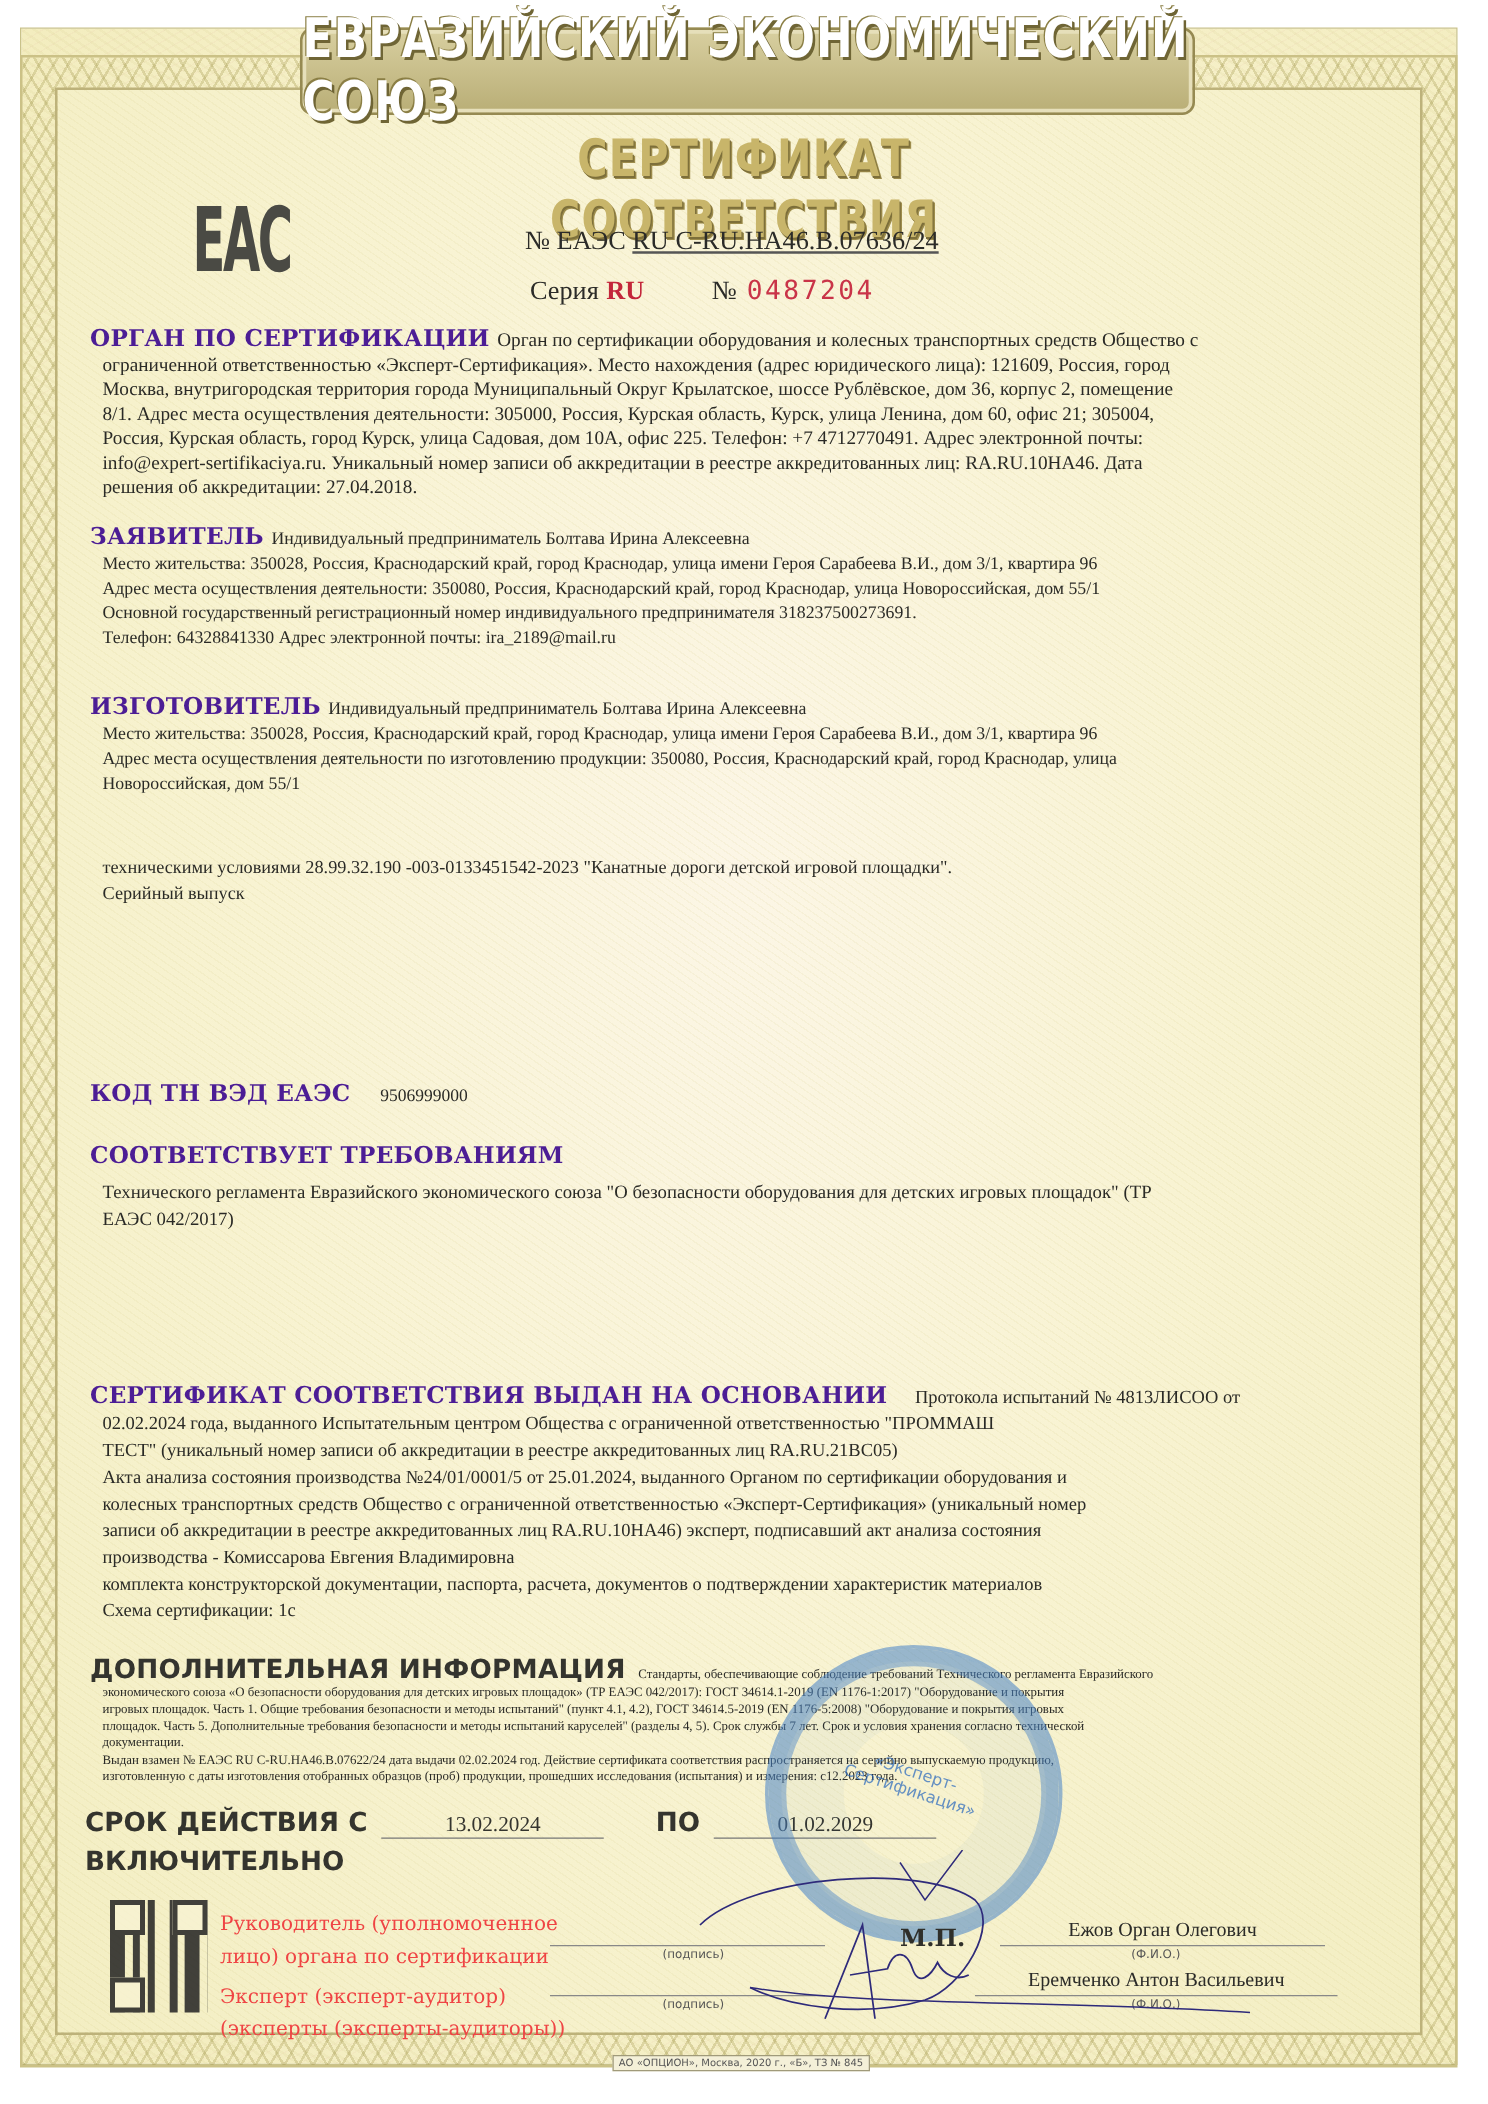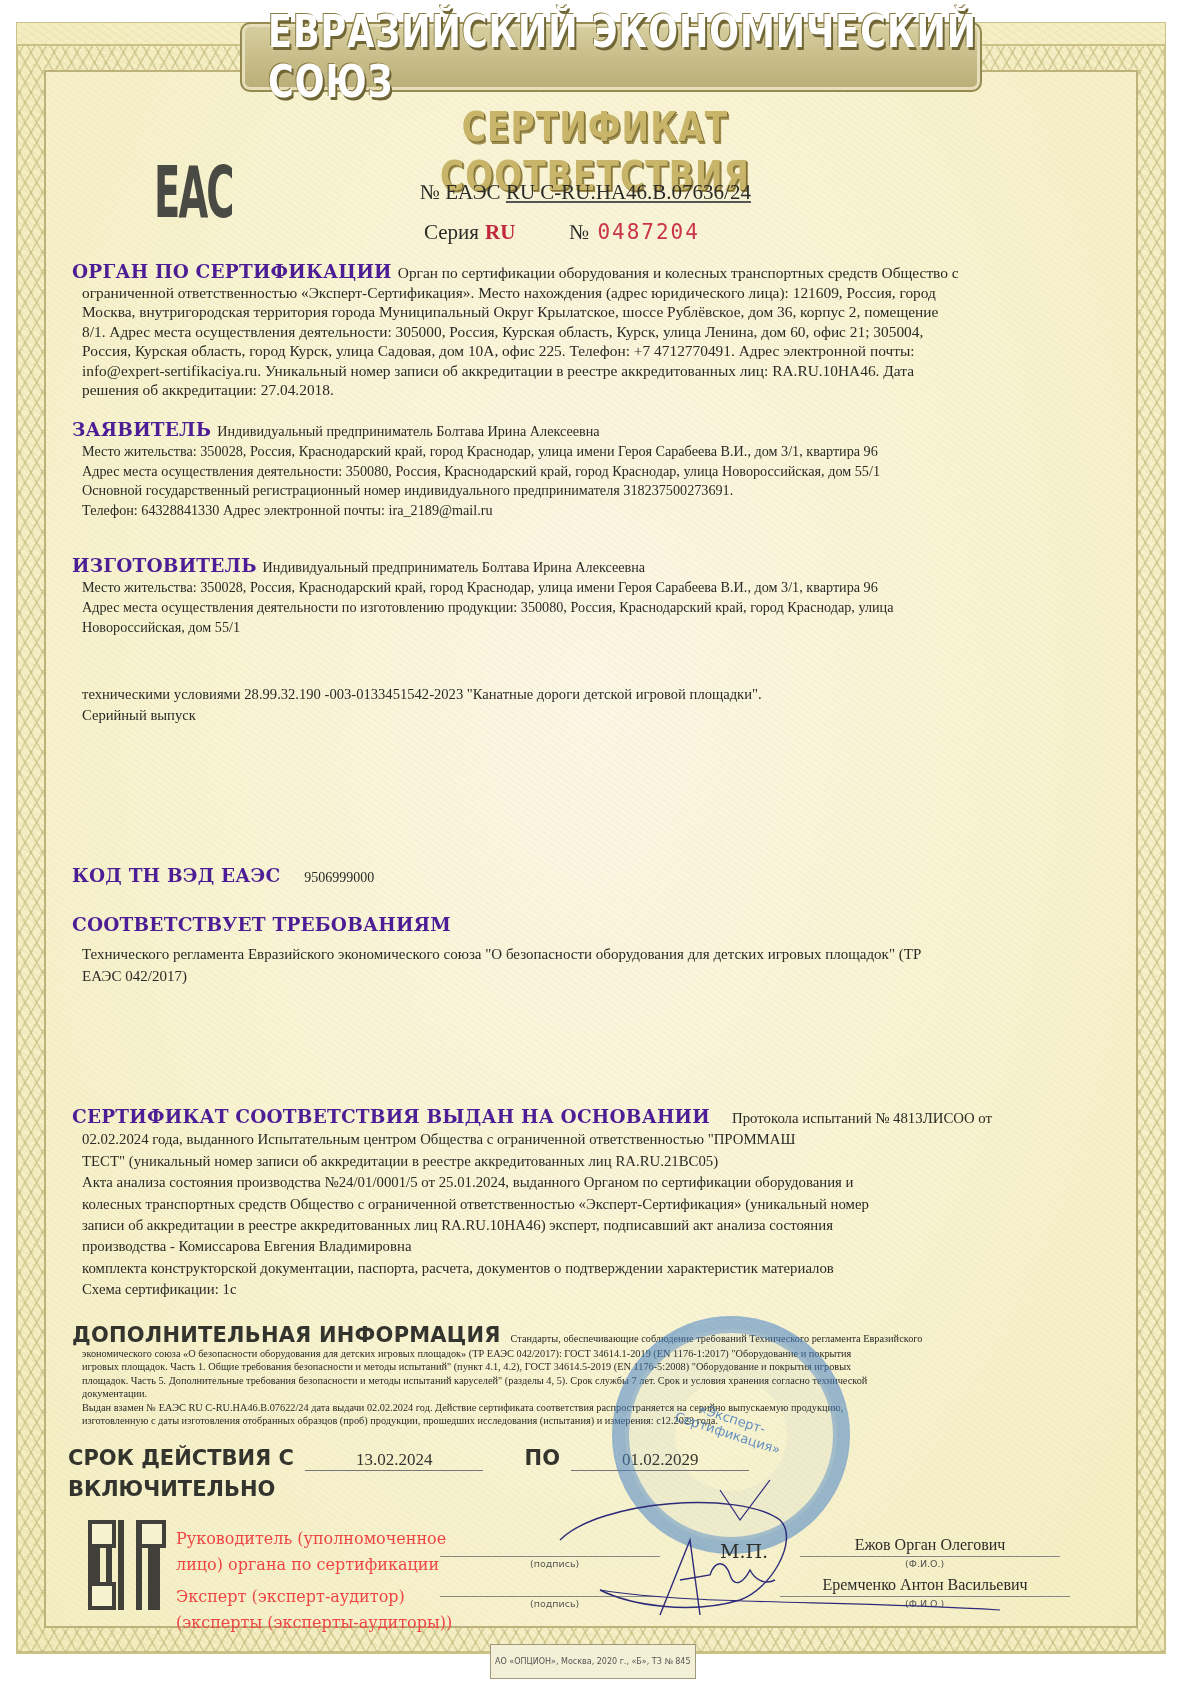--- a/index.html
+++ b/index.html
@@ -29,21 +29,21 @@
     border: 2px solid #bdb27a;
     background:
       repeating-linear-gradient(35deg, rgba(210,200,130,0.12) 0 1px, rgba(0,0,0,0) 1px 5px),
       radial-gradient(ellipse at 50% 40%, #fcf6e6 0%, #f8f3d2 50%, #f3eec2 100%);
   }
   .banner {
     position: absolute; left: 240px; top: 22px; width: 712px; height: 66px;
     background: linear-gradient(#d8cfa0, #b9ae76);
     border: 2px solid #968a52; border-radius: 10px;
     box-shadow: inset 0 0 0 3px #e6dfba;
-    display: flex; align-items: center; justify-content: flex-start; padding-left: 26px;
+    display: flex; align-items: center; justify-content: flex-start;
   }
   .banner-text {
     font-family: "DejaVu Sans", sans-serif; font-weight: bold;
     font-size: 35px; letter-spacing: 1px; color: #ffffff;
     text-shadow: 2px 2px 0 #6f6535, -1px -1px 0 #8b7f45;
     transform: scaleY(1.25);
   }
   .title {
     position: absolute; left: 322px; top: 112px; width: 546px; text-align: center;
     font-family: "DejaVu Sans", sans-serif; font-weight: bold; font-size: 33px;
@@ -101,37 +101,37 @@
   .qr::before { left: 0; top: 0; }
   .qr::after { right: 0; top: 0; }
   .qr .qr-corner { position: absolute; left: 0; bottom: 0; width: 20px; height: 20px; border: 4px solid #222; background: #f8f3d2; }
 
   .sign-label {
     position: absolute; font-family: "DejaVu Serif", serif; font-size: 16px; line-height: 26px; color: #ef4444;
   }
   .sig-line { position: absolute; border-bottom: 1px solid #888; }
   .sig-cap { position: absolute; font-family: "DejaVu Sans", sans-serif; font-size: 9.5px; color: #555; }
   .sig-name { position: absolute; font-size: 16px; color: #2b2b28; text-align: center; }
-  .mp { position: absolute; left: 720px; top: 1540px; font-family: "DejaVu Serif", serif; font-weight: normal; font-size: 19px; color: #2f2f2a; }
+  .mp { position: absolute; left: 720px; top: 1540px; font-family: "DejaVu Serif", serif; font-weight: bold; font-size: 19px; color: #2f2f2a; }
 
   .stamp {
     position: absolute; left: 612px; top: 1316px; width: 232px; height: 232px; border-radius: 50%;
     border: 3px solid rgba(70,130,200,0.55);
     box-shadow: inset 0 0 0 10px rgba(70,130,200,0.12), inset 0 0 0 14px rgba(70,130,200,0.45), inset 0 0 0 60px rgba(70,130,200,0.05);
   }
   .stamp-text {
     position: absolute; left: 40px; top: 92px; width: 150px; text-align: center;
     font-family: "DejaVu Sans", sans-serif; font-size: 13px; color: rgba(50,110,190,0.75);
     transform: rotate(18deg);
   }
   .signature {
     position: absolute; left: 540px; top: 1480px; width: 460px; height: 150px; pointer-events: none;
   }
   .footer-imprint {
-    position: absolute; left: 490px; top: 1644px; padding: 12px 4px;
+    position: absolute; left: 490px; top: 1644px; padding: 1px 4px;
     border: 1px solid #a09a7a; background: #f4f0d8;
     font-family: "DejaVu Sans", sans-serif; font-size: 8px; color: #555;
   }
   .small { font-size: 10.3px; line-height: 13.6px; }
 </style>
 </head>
 <body>
 
 <div class="sheet"></div>
 <div class="frame-outer"></div>

